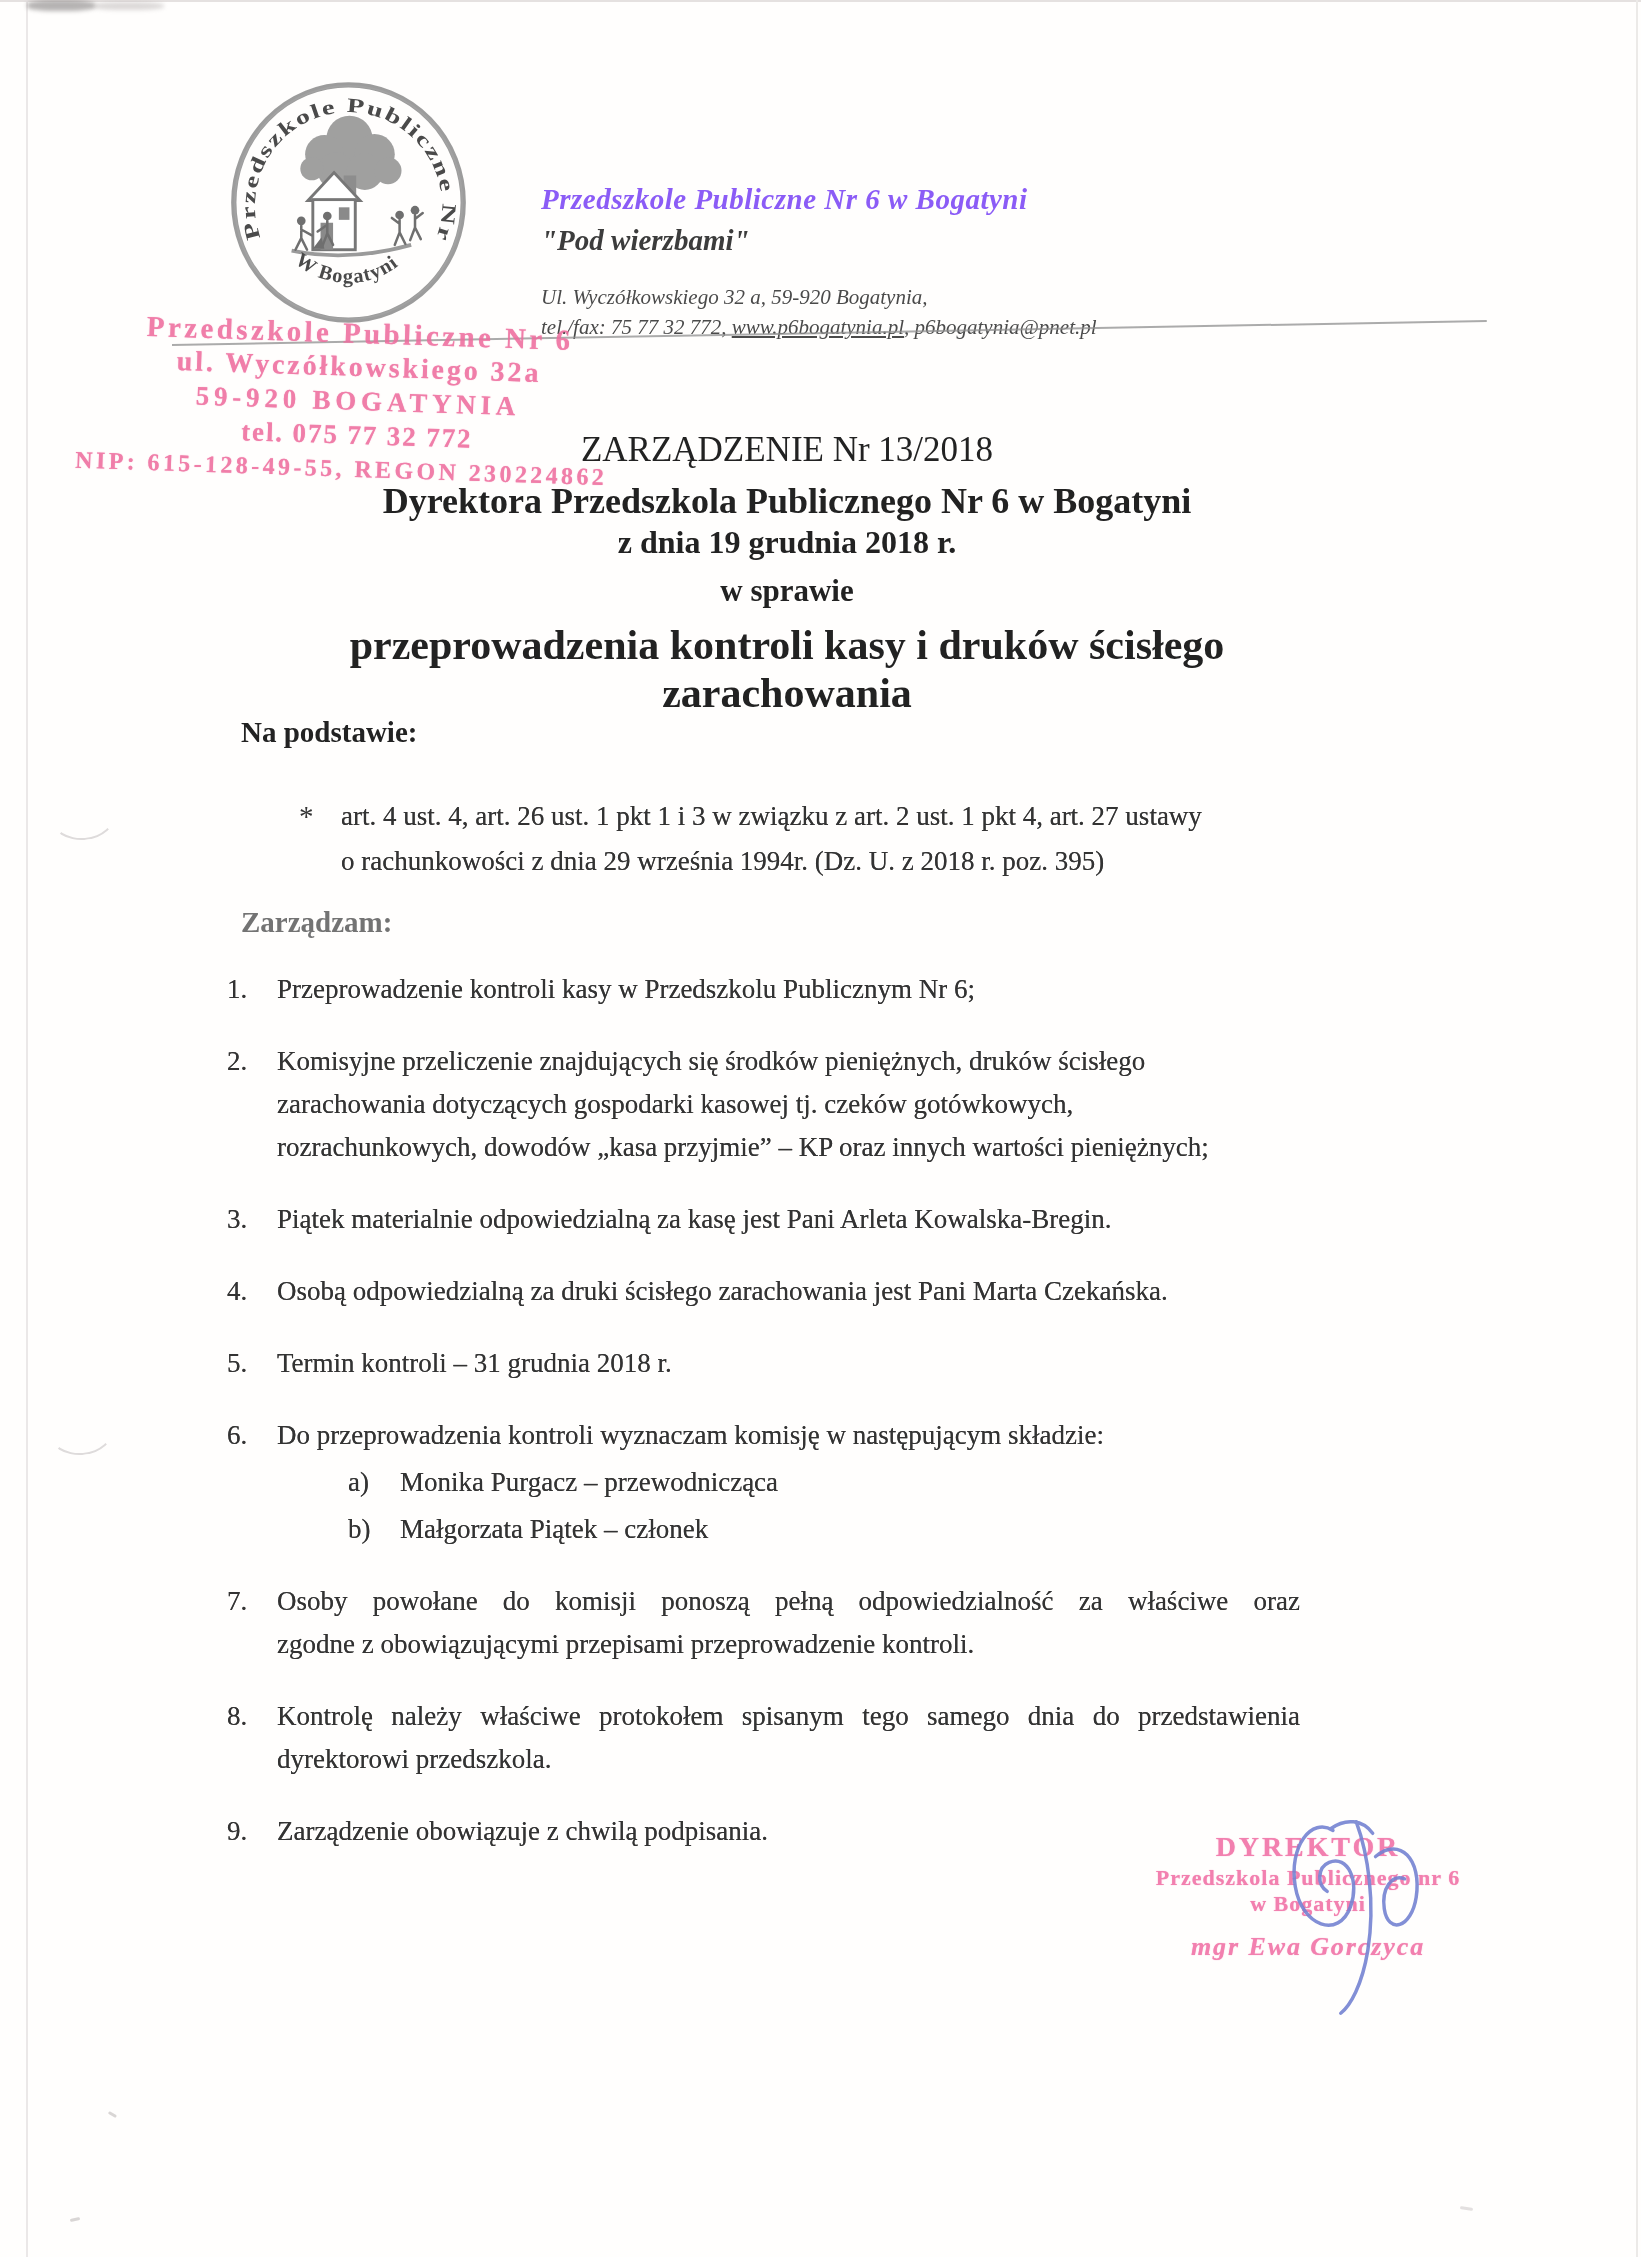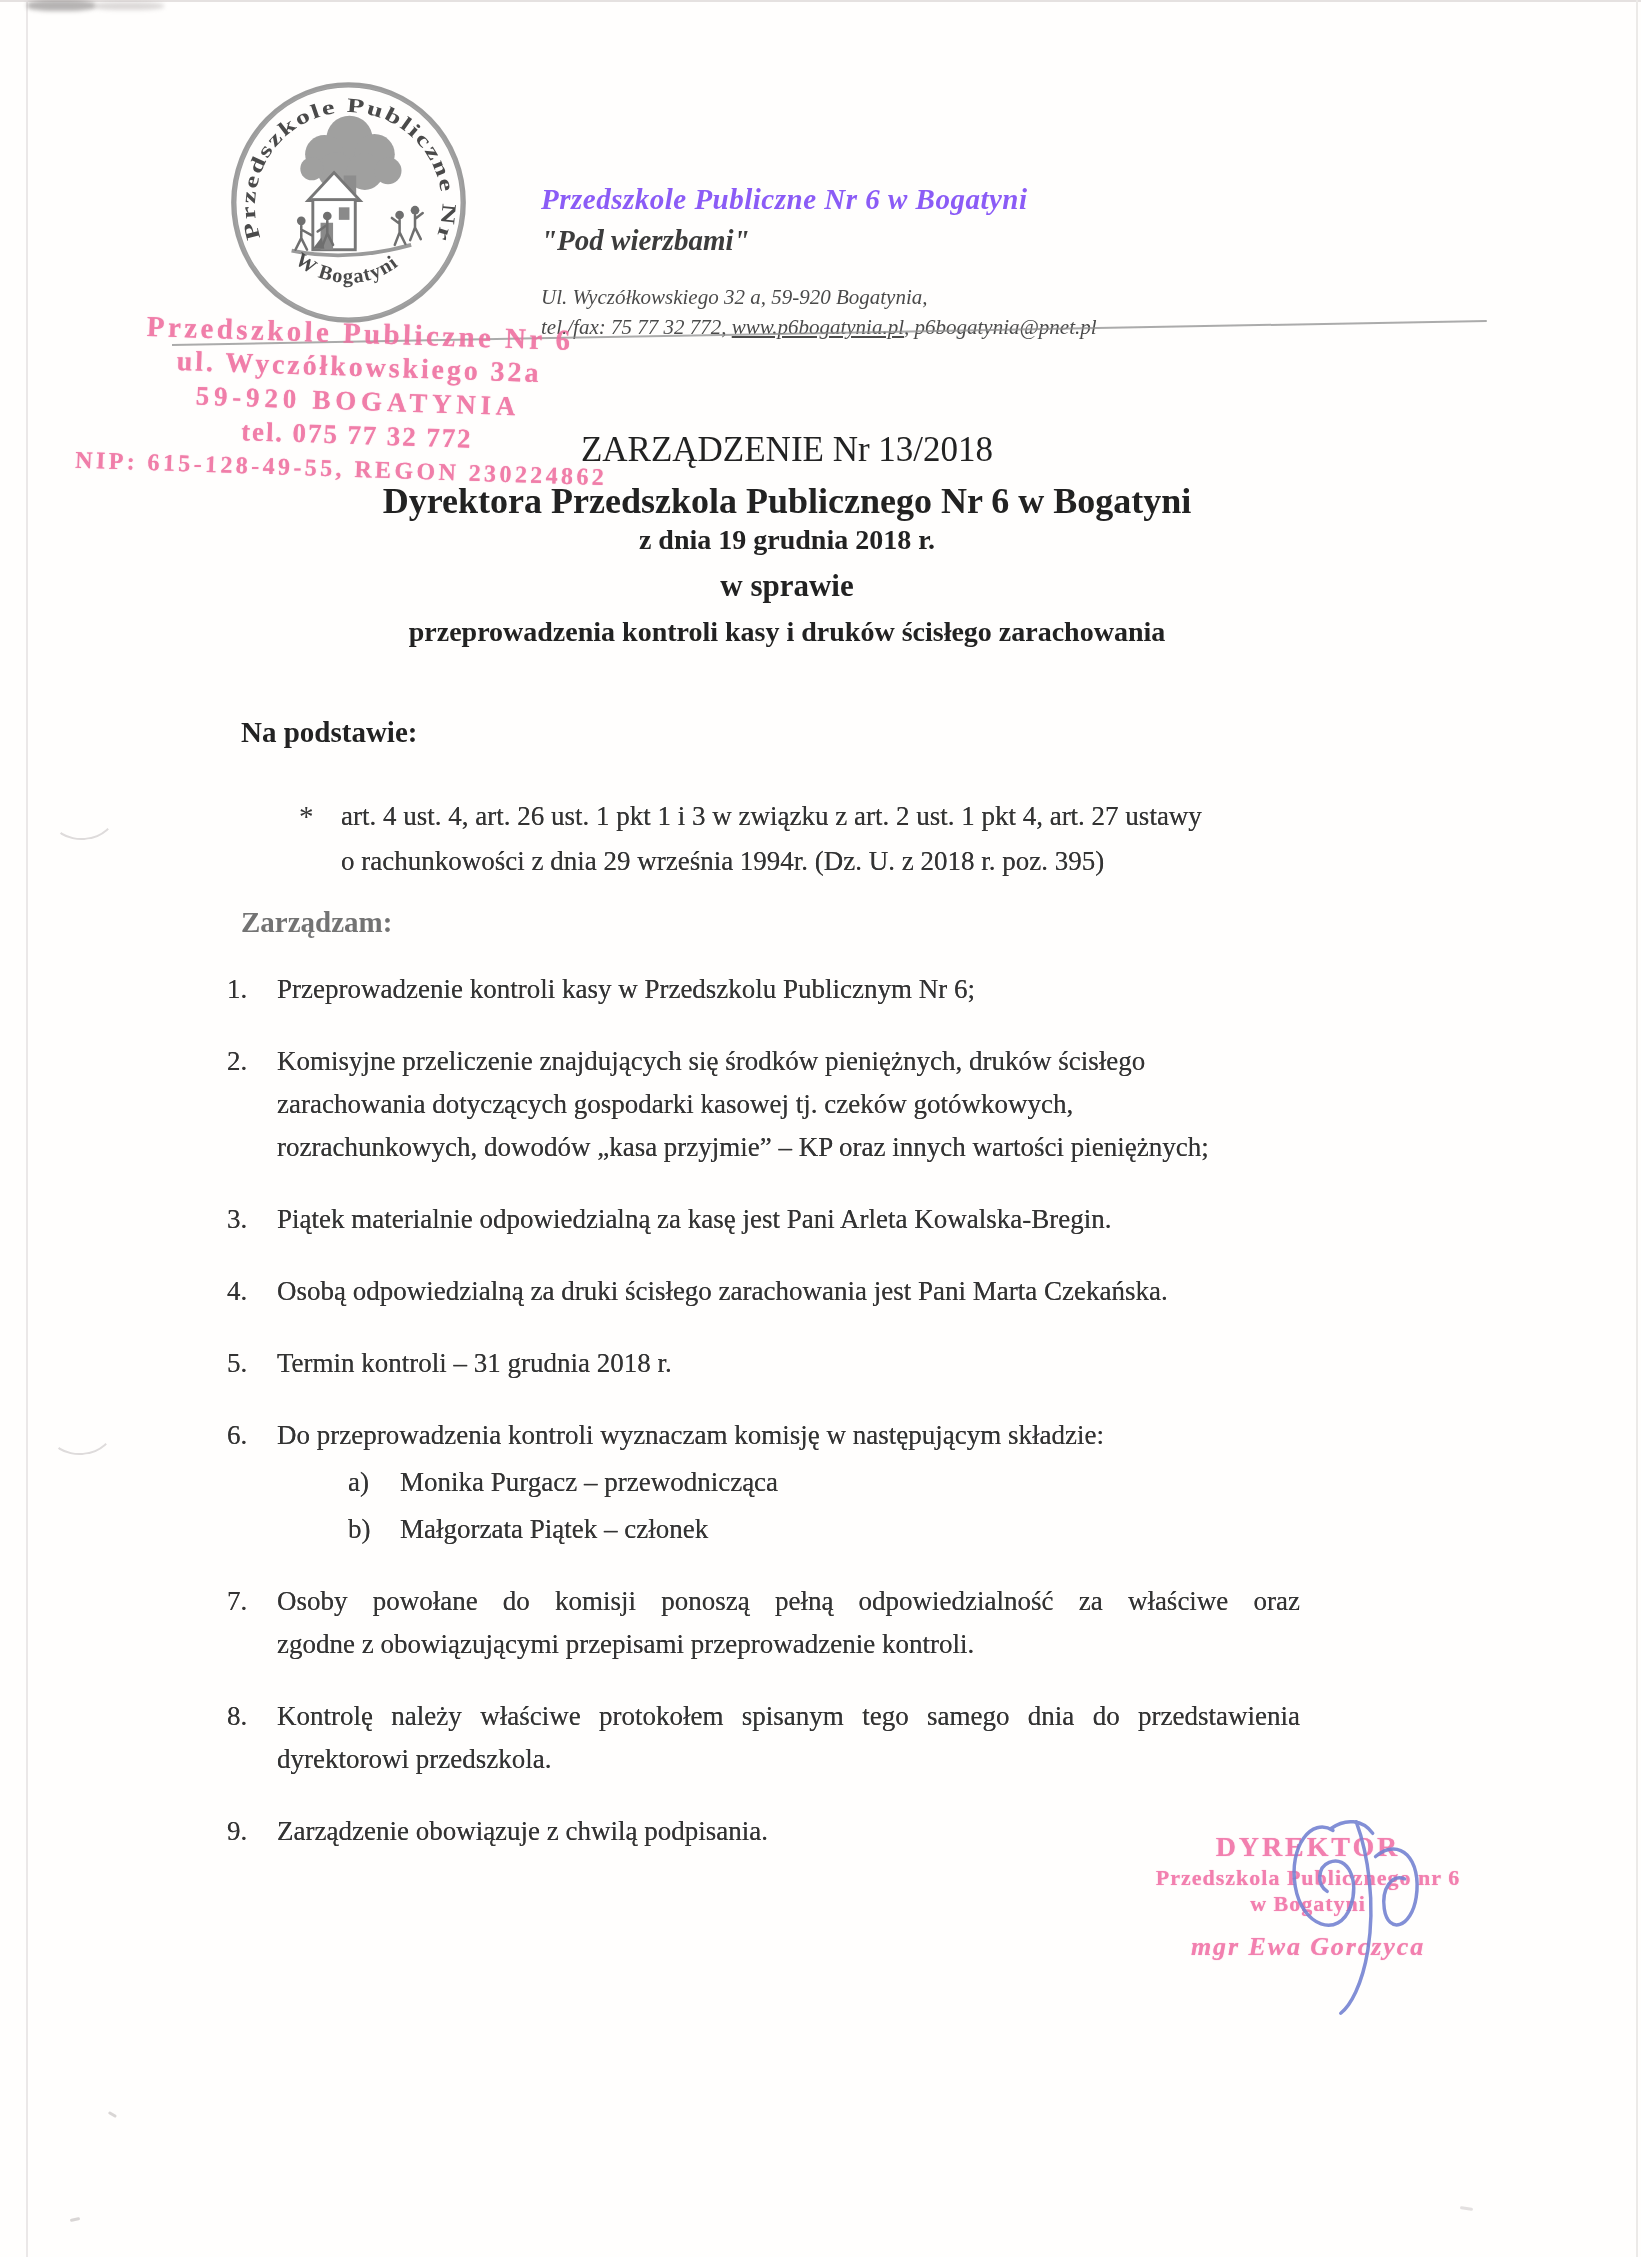--- a/index.html
+++ b/index.html
@@ -42,23 +42,23 @@
   .stamp-top .s1{font-size:29px;letter-spacing:3.4px;}
   .stamp-top .s2{font-size:28px;letter-spacing:2.9px;}
   .stamp-top .s3{font-size:27px;letter-spacing:4.8px;}
   .stamp-top .s4{font-size:27px;letter-spacing:1.9px;}
   .stamp-top .s5{font-size:24px;letter-spacing:3.4px;white-space:nowrap;margin-left:-29px;}
 
   
   .title-block{position:absolute;left:222px;top:430px;width:1130px;text-align:center;color:#222;z-index:2;}
   .t1{font-size:35px;font-weight:normal;margin-bottom:9.7px;}
   .t2{font-size:36px;font-weight:bold;margin-bottom:2px;}
-  .t3{font-size:28px;font-weight:bold;margin-bottom:12.6px;}
+  .t3{font-size:32px;font-weight:bold;margin-bottom:12.6px;}
   .t4{font-size:31px;font-weight:bold;margin-bottom:11.6px;}
-  .t5{font-size:28px;font-weight:bold;}
+  .t5{font-size:42px;font-weight:bold;}
 
   
   .body-text{font-size:27px;line-height:43px;color:#333;text-shadow:0 0 0.5px #5a5a5a;}
   .basis-head{position:absolute;left:241px;top:716px;font-size:29px;font-weight:bold;color:#222;}
   .basis-row{position:absolute;left:299px;top:794px;display:flex;width:1004px;}
   .basis-bullet{flex:0 0 42px;font-size:29px;line-height:45px;}
   .basis-lines{line-height:45px;}
   .order-head{position:absolute;left:241px;top:906px;font-size:29px;font-weight:bold;color:#737373;}
 
   .items{position:absolute;left:227px;top:968px;width:1074px;z-index:2;}

